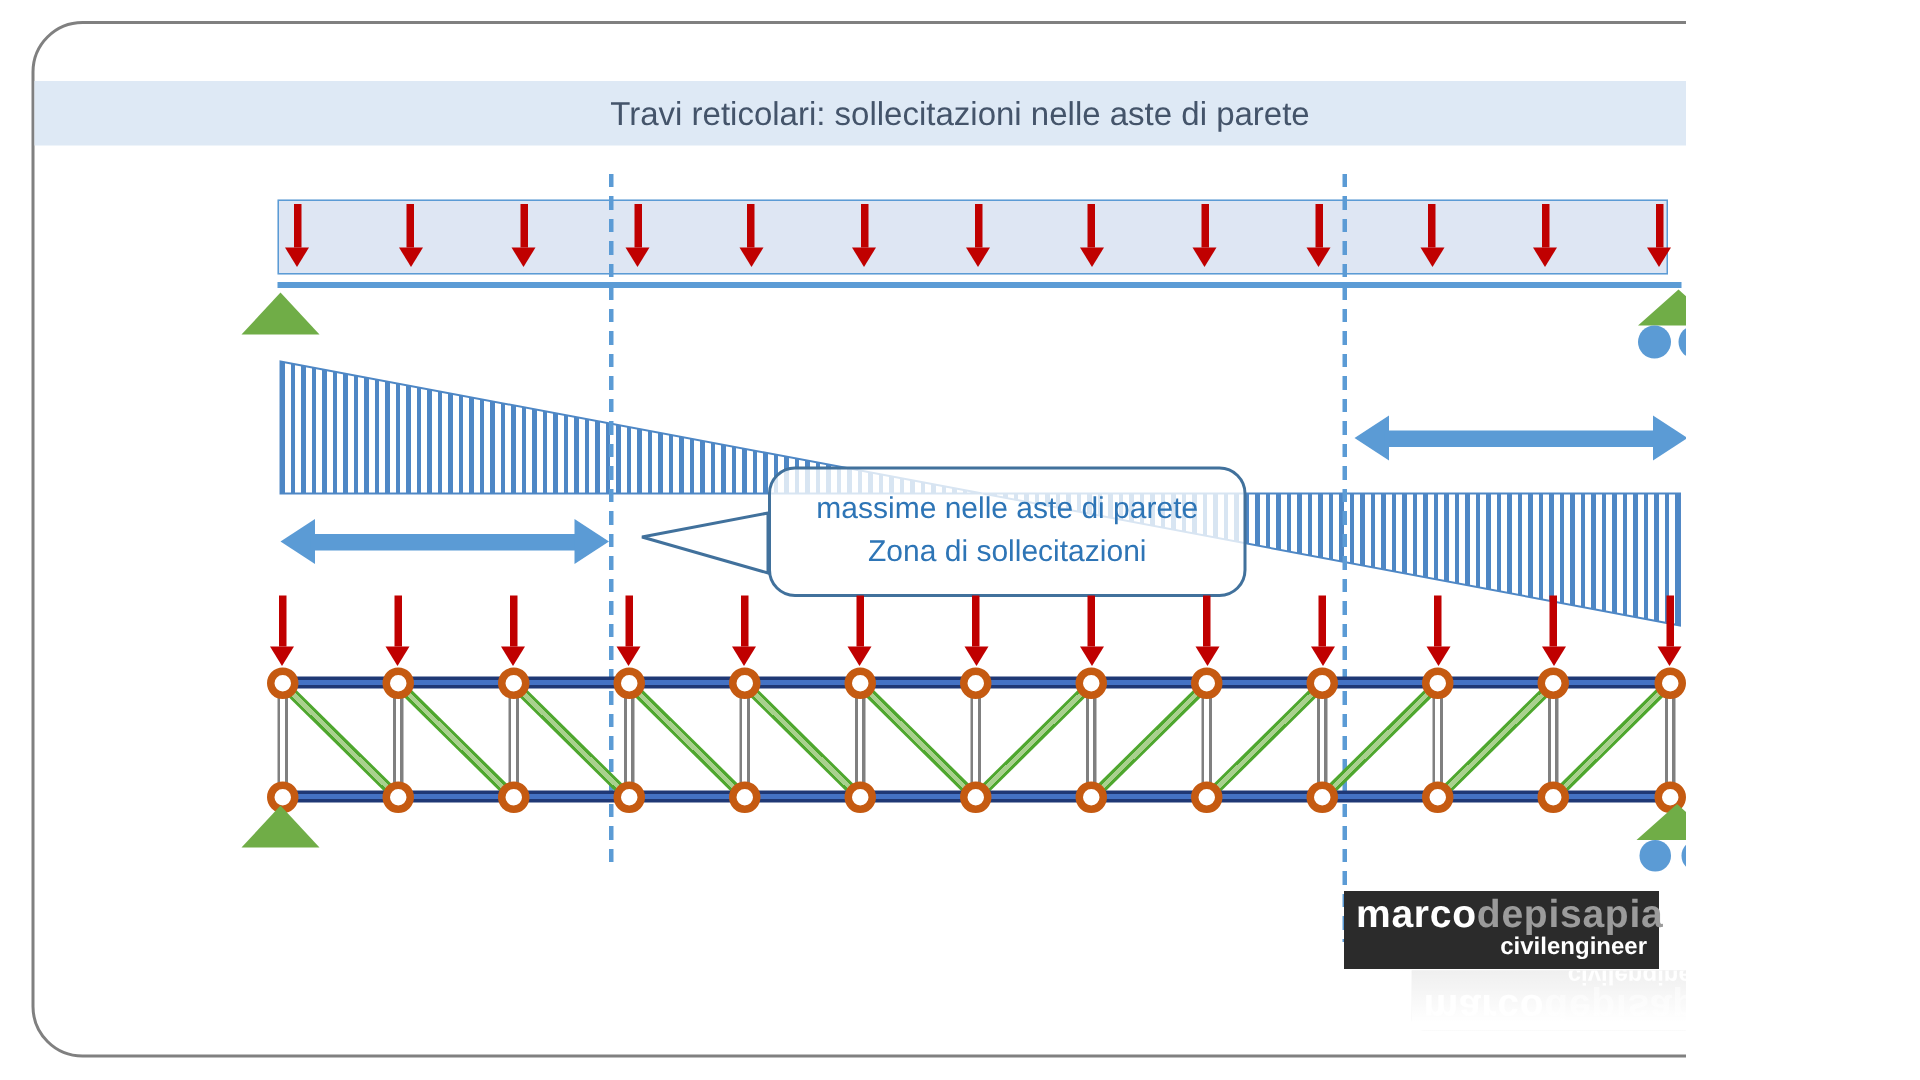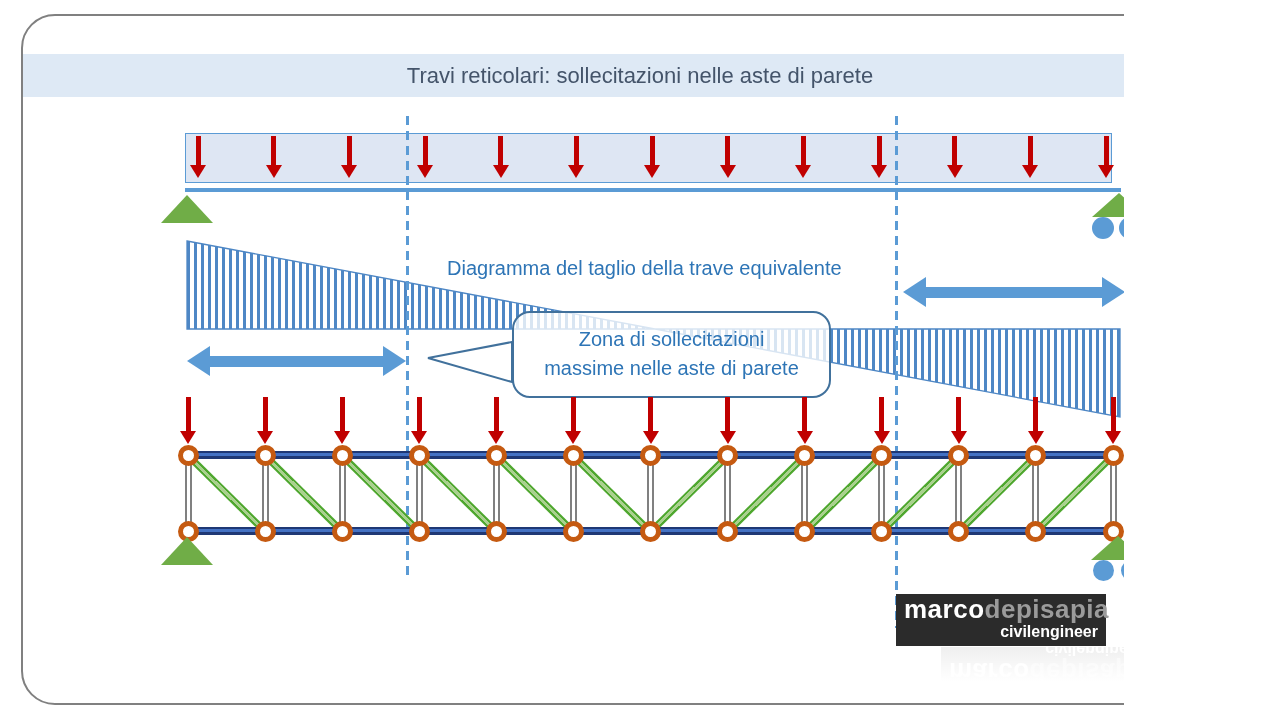--- a/index.html
+++ b/index.html
@@ -133,35 +133,34 @@
 
   <div class="shear shear-left"></div>
   <div class="shear shear-right"></div>
 
   <svg class="svg-overlay" viewBox="0 0 1280 720">
     <polygon points="187,241 655,329 187,329" fill="none" stroke="#4E87C5" stroke-width="1.3"></polygon>
     <polygon points="655,329 1120,329 1120,417" fill="none" stroke="#4E87C5" stroke-width="1.3"></polygon>
     <polygon points="428,358 512,342 512,382" fill="#ffffff" stroke="#41719C" stroke-width="2"></polygon>
   </svg>
 
-  <div class="shear-caption">Diagramma del taglio della trave equivalente</div>
 
   <div class="dbl-arrow dbl-left">
       <div class="shaft"></div>
     </div>
   <div class="dbl-arrow dbl-right">
       <div class="shaft"></div>
     </div>
 
   <div class="dash-v g1"></div>
   <div class="dash-v g2"></div>
 
   <div class="callout">
+    <span class="l">massime nelle aste di parete</span>
     <span class="l">Zona di sollecitazioni</span>
-    <span class="l">massime nelle aste di parete</span>
   </div>
 
   <div>
       <div class="red-arrow" style="left: 185.5px; top: 397px; height: 34px;"></div>
       <div class="red-arrow" style="left: 262.583px; top: 397px; height: 34px;"></div>
       <div class="red-arrow" style="left: 339.667px; top: 397px; height: 34px;"></div>
       <div class="red-arrow" style="left: 416.75px; top: 397px; height: 34px;"></div>
       <div class="red-arrow" style="left: 493.833px; top: 397px; height: 34px;"></div>
       <div class="red-arrow" style="left: 570.917px; top: 397px; height: 34px;"></div>
       <div class="red-arrow" style="left: 648px; top: 397px; height: 34px;"></div>

